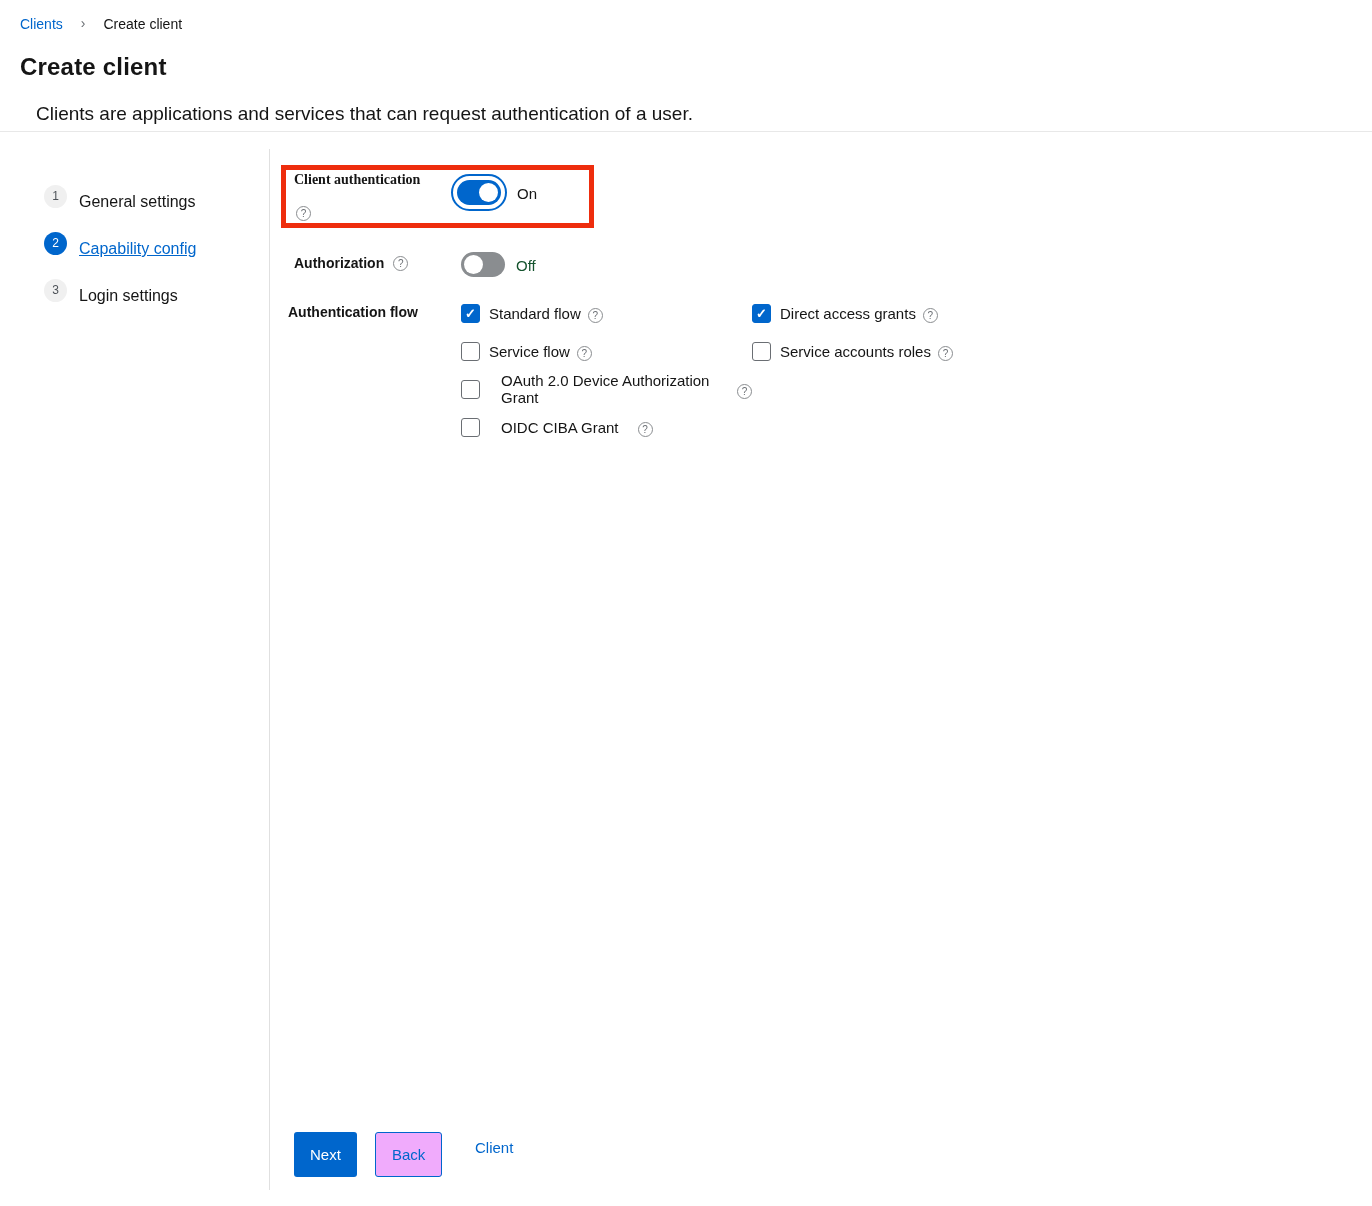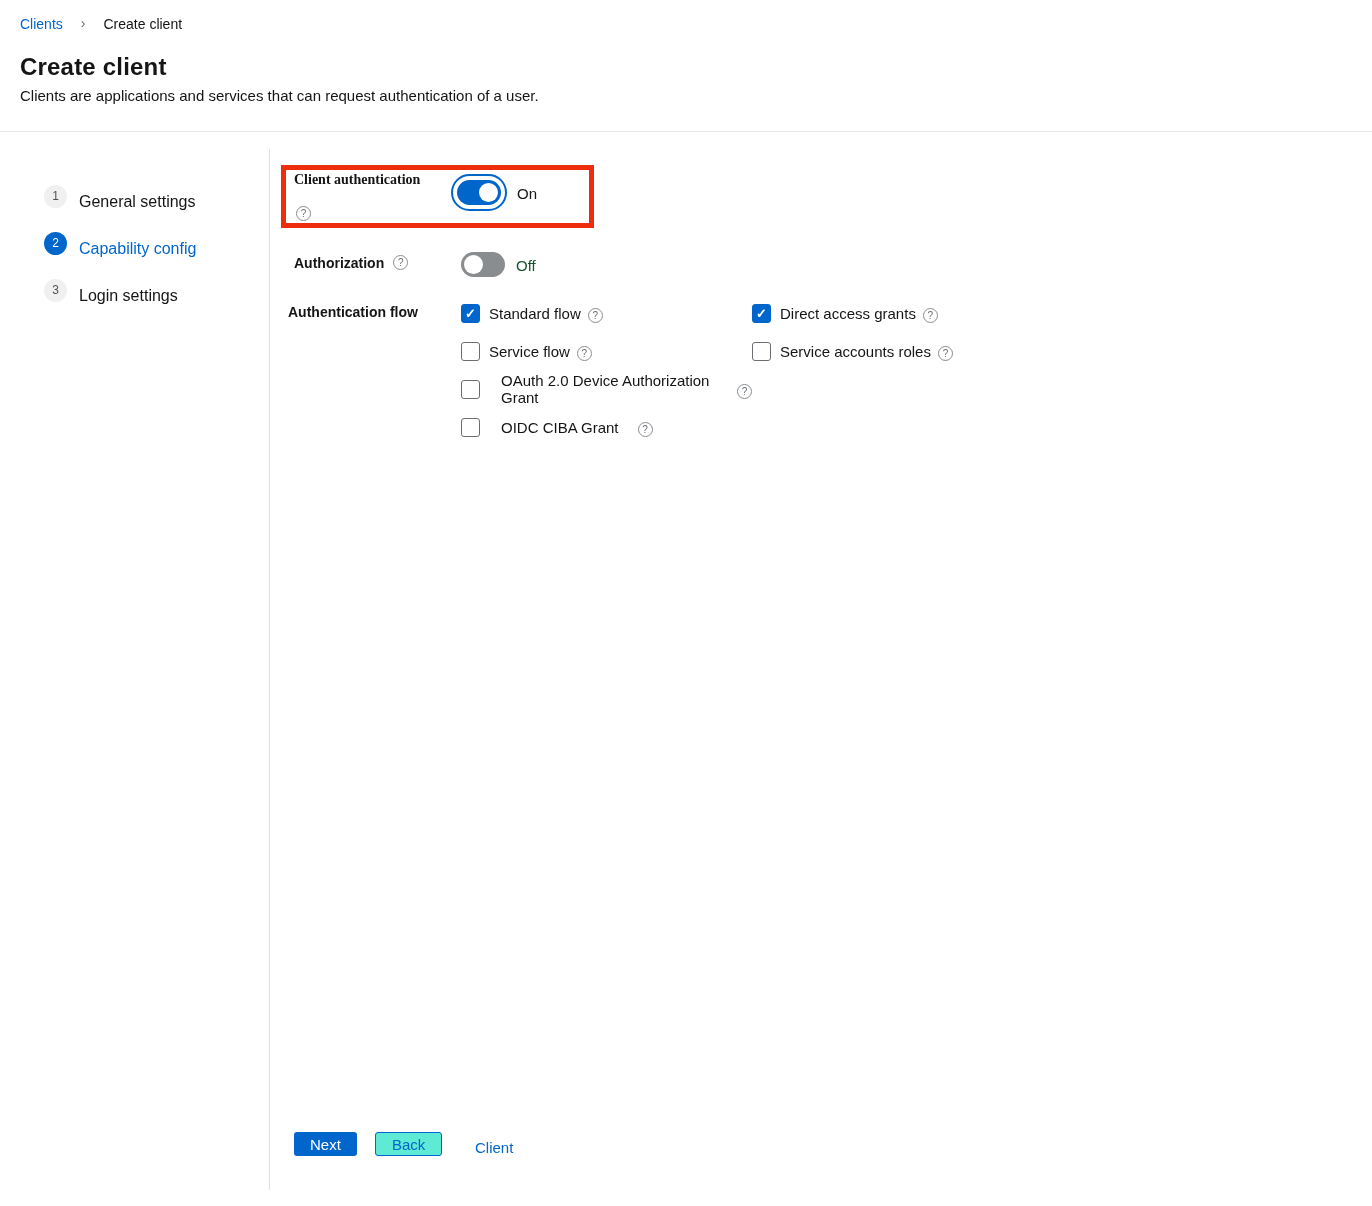--- a/index.html
+++ b/index.html
@@ -23,40 +23,40 @@
   .crumb-sep { color: #6a6e73; font-size: 14px; line-height: 1; }
   .crumb-current { color: #151515; }
 
   .page-title {
     position: absolute; left: 20px; top: 53px;
     margin: 0; font-size: 24px; font-weight: 700; color: #151515;
     letter-spacing: 0.2px;
   }
   .page-subtitle {
     position: absolute; left: 20px; top: 87px;
-    margin: 0; font-size: 15px; color: #151515;
+    margin: 16px; font-size: 19px; color: #151515;
   }
   .header-divider {
     position: absolute; left: 0; top: 131px;
     width: 1372px; height: 1px; background: #e8e8e8;
   }
 
   
   .wizard { position: absolute; left: 44px; top: 181px; }
   .step { display: flex; align-items: center; margin-bottom: 17px; cursor: pointer; }
   .step-circle {
     width: 23px; height: 23px; border-radius: 50%;
     background: #f0f0f0; color: #4d5258;
     font-size: 12px; display: inline-flex;
     align-items: center; justify-content: center;
     margin-right: 12px; flex: 0 0 auto;
   }
   .step-label { font-size: 16px; color: #151515; margin-top: 12px; }
   .step.is-on .step-circle { background: #0066cc; color: #ffffff; }
-  .step.is-on .step-label { color: #0066cc; }
+  .step.is-on .step-label { color: #0066cc; text-decoration: underline; }
 
   .v-divider {
     position: absolute; left: 269px; top: 149px;
     width: 1px; height: 1041px; background: #e0e0e0;
   }
 
   
   .highlight-box {
     position: absolute; left: 281px; top: 165px;
     width: 313px; height: 63px;
@@ -90,21 +90,21 @@
     border-radius: 21px; padding: 4px; line-height: 0;
   }
 
   .ca-label { position: absolute; left: 294px; top: 172px; font-family: Liberation Serif, serif; }
   .ca-help  { position: absolute; left: 296px; top: 206px; }
   .ca-toggle-wrap { position: absolute; left: 451px; top: 174px; }
   .ca-state { position: absolute; left: 517px; top: 185px; font-size: 15px; color: #151515; }
 
   .az-labelwrap {
     position: absolute; left: 294px; top: 255px;
-    display: flex; align-items: flex-start; gap: 9px;
+    display: flex; align-items: flex-end; gap: 9px;
   }
   .az-toggle { position: absolute; left: 461px; top: 252px; }
   .az-state  { position: absolute; left: 516px; top: 257px; font-size: 15px; color: #14532d; }
 
   
   .af-label { position: absolute; left: 288px; top: 304px; }
   .af-grid {
     position: absolute; left: 461px; top: 303px;
     display: grid; grid-template-columns: 291px auto; row-gap: 18px;
   }
@@ -118,29 +118,29 @@
   }
   .checkbox .check-icon { display: none; color: #ffffff; font-size: 13px; font-weight: 700; line-height: 1; }
   .checkbox.is-on { background: #0066cc; border-color: #0066cc; }
   .checkbox.is-on .check-icon { display: block; }
   .option-label { font-size: 15px; color: #151515; }
   .option .help-icon { margin-left: 7px; margin-top: 4px; }
 
   
   .btn {
     font-family: "Liberation Sans", sans-serif;
-    font-size: 15px; height: 24px; border-radius: 3px; cursor: pointer;
+    font-size: 15px; height: 45px; border-radius: 3px; cursor: pointer;
   }
   .btn-next {
     position: absolute; left: 294px; top: 1132px;
     padding: 0 16px; background: #0066cc; color: #ffffff; border: none;
   }
   .btn-back {
     position: absolute; left: 375px; top: 1132px;
-    padding: 0 16px; background: #5eead4; color: #0066cc;
+    padding: 0 16px; background: #f0abfc; color: #0066cc;
     border: 1px solid #0066cc;
   }
   .btn-cancel {
     position: absolute; left: 475px; top: 1139px;
     background: none; border: none; padding: 0;
     color: #0066cc; font-size: 15px; cursor: pointer;
     font-family: "Liberation Sans", sans-serif;
   }
 </style>
 </head>

